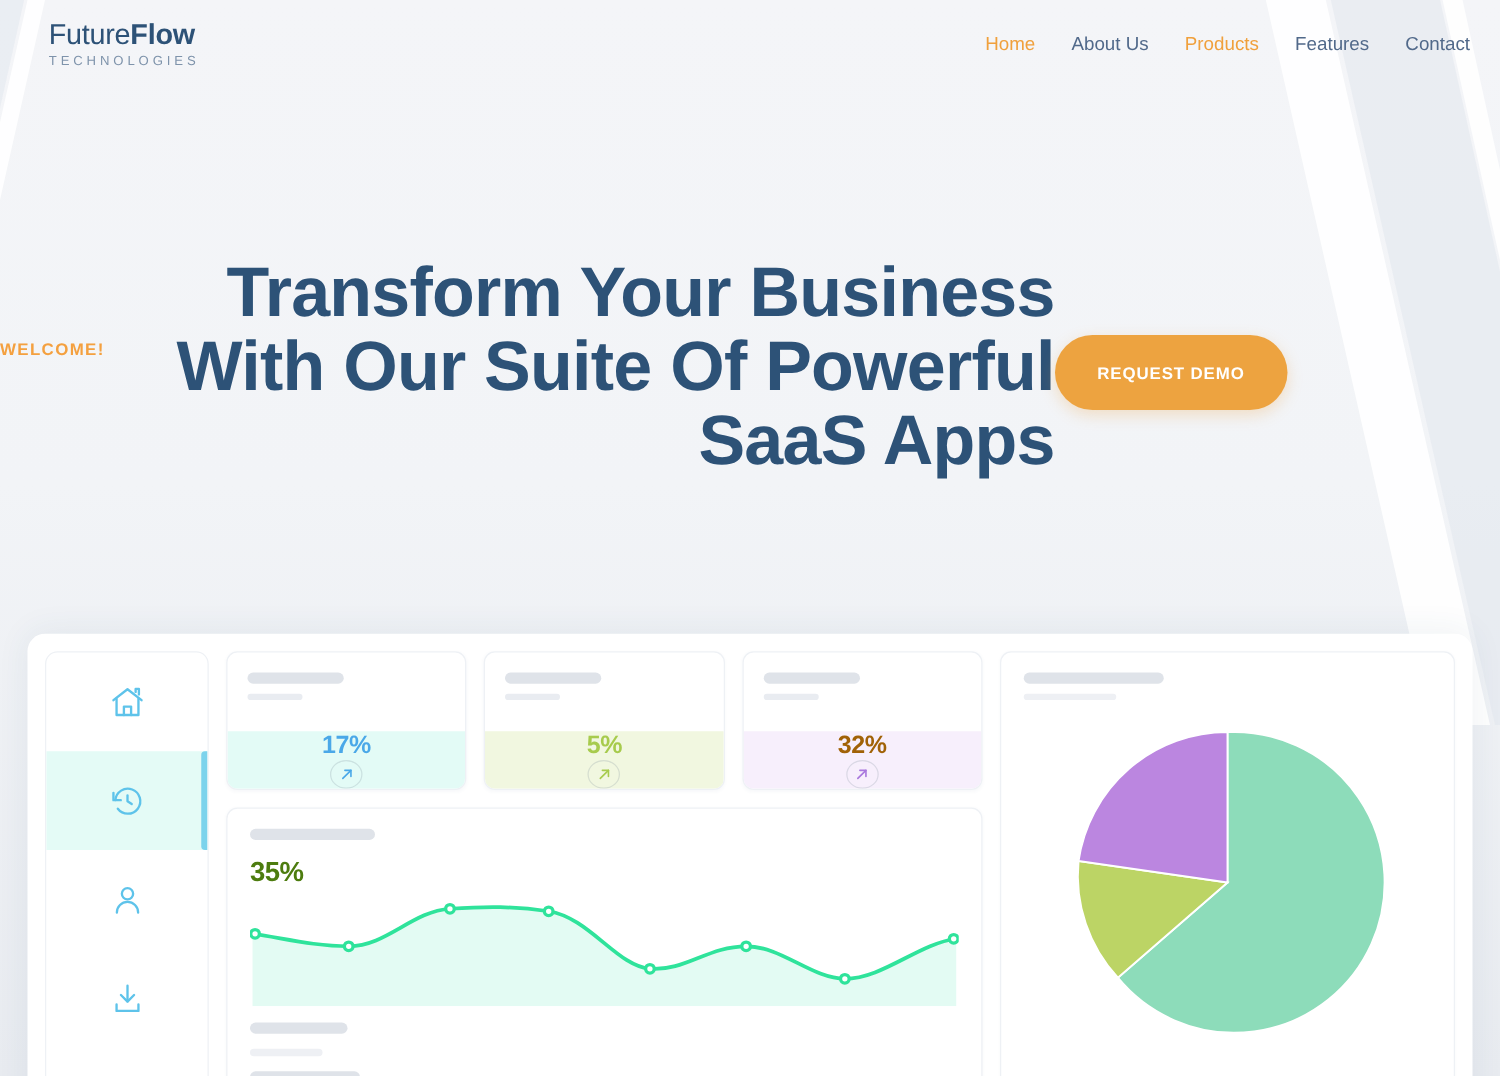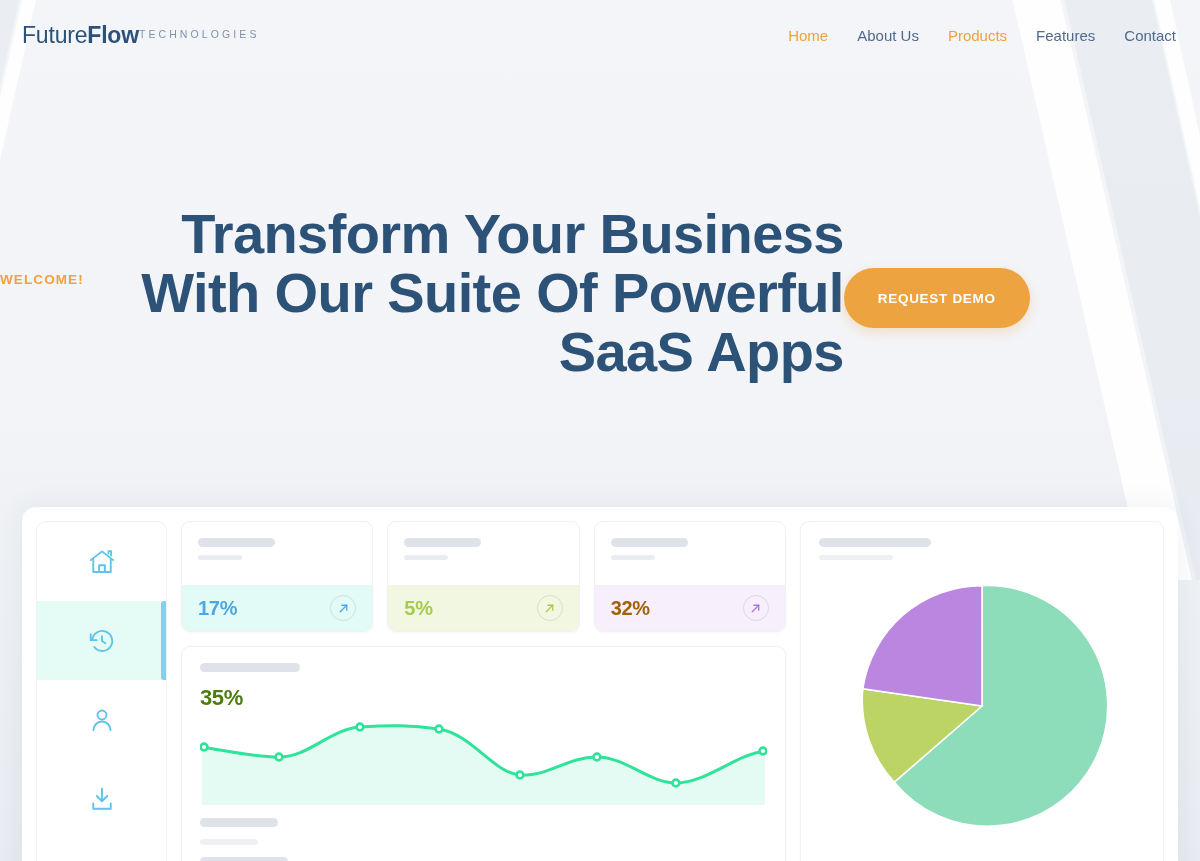--- a/index.html
+++ b/index.html
@@ -22,21 +22,21 @@
   .deco-left { top:-120px; left:-150px; width:300px; height:520px; }
   .deco-right { top:-60px; right:-120px; width:340px; height:640px; }
 
   
   .header {
     position:relative; z-index:5;
     height:70px; width:1200px;
     display:flex; align-items:center; justify-content:space-between;
     padding:0 24px 0 22px;
   }
-  .logo { display:flex; flex-direction:row; line-height:1; }
+  .logo { display:flex; flex-direction:column; line-height:1;margin-left:17px; }
   .logo-main { font-size:23px; color:#2d5277; letter-spacing:-0.2px; }
   .logo-main .lite { font-weight:400; }
   .logo-main .bold { font-weight:700; }
   .logo-sub {
     font-size:10.5px; color:#7e93ab; letter-spacing:3.1px;
     margin-top:5px; font-weight:400;
   }
 
   .nav { display:flex; align-items:center; gap:29px; }
   .nav-item {
@@ -117,20 +117,21 @@
     display:flex; flex-direction:column;
     box-shadow:0 1px 3px rgba(45,82,119,0.04);
   }
   .stat-top { flex:1; padding:16px 16px 0 16px; }
   .bar { background:#dfe3e9; border-radius:5px; }
   .stat-bar1 { width:77px; height:9px; }
   .stat-bar2 { width:44px; height:5px; margin-top:8px; background:#e9ecf1; border-radius:4px; }
   .stat-bottom {
     height:46px; display:flex; align-items:center; justify-content:space-between;
     padding:0 16px;
+    flex-direction:column;
   }
   .stat-value { font-size:20px; font-weight:700; letter-spacing:-0.3px; }
   .arrow-circle {
     width:26px; height:26px; border-radius:50%;
     border:1px solid rgba(120,135,150,0.22);
     display:flex; align-items:center; justify-content:center;
   }
 
   .chart-card {
     flex:1;

